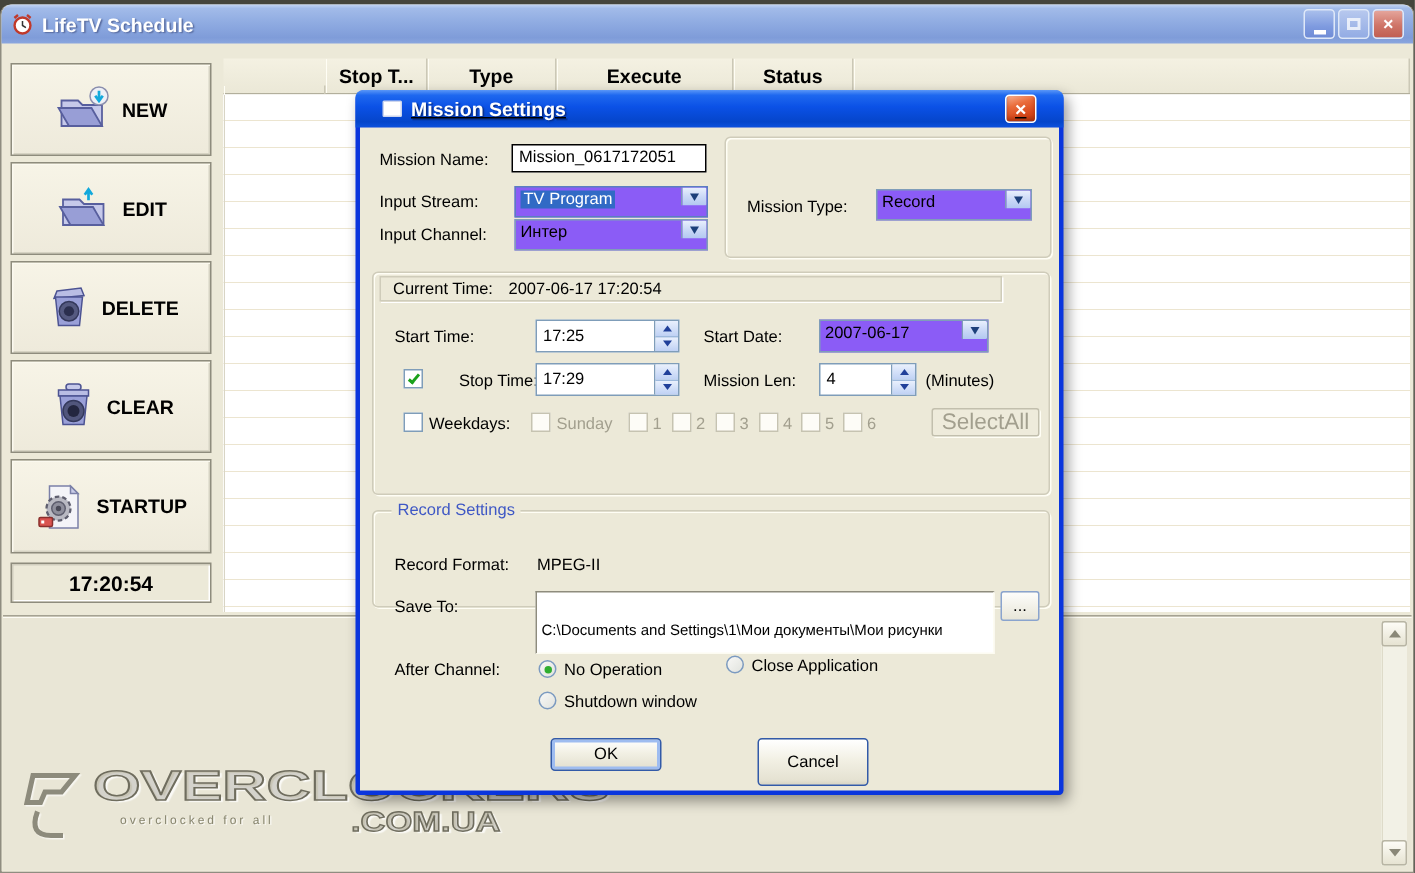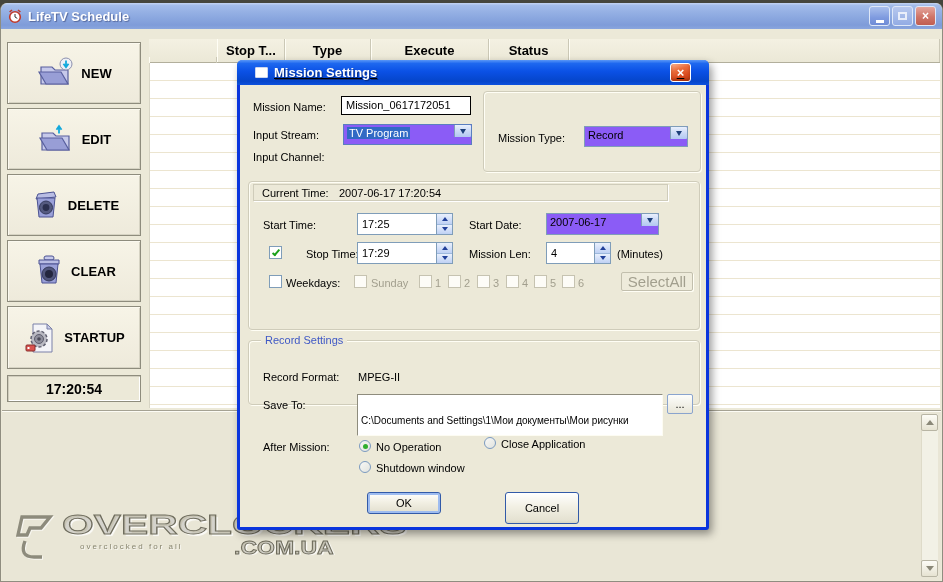--- a/index.html
+++ b/index.html
@@ -275,20 +275,26 @@
         <span class="combo" style="left:103px; top:39px; width:129px; height:21px; border-color:#5a7ec0;">
           <span class="val">
               <span class="hl">TV Program</span>
             </span>
           <span class="cbtn">
               <i class="tri-dd"></i>
             </span>
         </span>
 
         <span class="lab" style="left:13px; top:66px;">Input Channel:</span>
+        <span class="combo" style="left:103px; top:61px; width:129px; height:21px;">
+          <span class="val">Интер</span>
+          <span class="cbtn">
+              <i class="tri-dd"></i>
+            </span>
+        </span>
 
         <div class="group" style="left:243px; top:6px; width:218px; height:81px;"></div>
         <span class="lab" style="left:258px; top:47px;">Mission Type:</span>
         <span class="combo" style="left:344px; top:41px; width:104px; height:21px;">
           <span class="val">Record</span>
           <span class="cbtn">
               <i class="tri-dd"></i>
             </span>
         </span>
 
@@ -370,21 +376,21 @@
 
         <div class="group" style="left:8px; top:255px; width:452px; height:65px;">
           <span class="legend blue">Record Settings</span>
         </div>
         <span class="lab" style="left:23px; top:286px;">Record Format:</span>
         <span class="lab" style="left:118px; top:286px;">MPEG-II</span>
         <span class="lab" style="left:23px; top:314px;">Save To:</span>
         <span class="sunken" style="left:117px; top:309px; width:306px; height:20px;">C:\Documents and Settings\1\Мои документы\Мои рисунки</span>
         <span class="mini-btn" style="left:427px; top:309px; width:26px; height:20px;">...</span>
 
-        <span class="lab" style="left:23px; top:356px;">After Mission:</span>
+        <span class="lab" style="left:23px; top:356px;">After Channel:</span>
         <span class="radio" style="left:119px; top:355px;">
             <i class="dot"></i>
           </span>
         <span class="lab" style="left:136px; top:356px;">No Operation</span>
         <span class="radio" style="left:244px; top:352px;"></span>
         <span class="lab" style="left:261px; top:353px;">Close Application</span>
         <span class="radio" style="left:119px; top:376px;"></span>
         <span class="lab" style="left:136px; top:377px;">Shutdown window</span>
 
         <span class="xpbtn focus" style="left:127px; top:407px; width:74px; height:22px;">OK</span>

